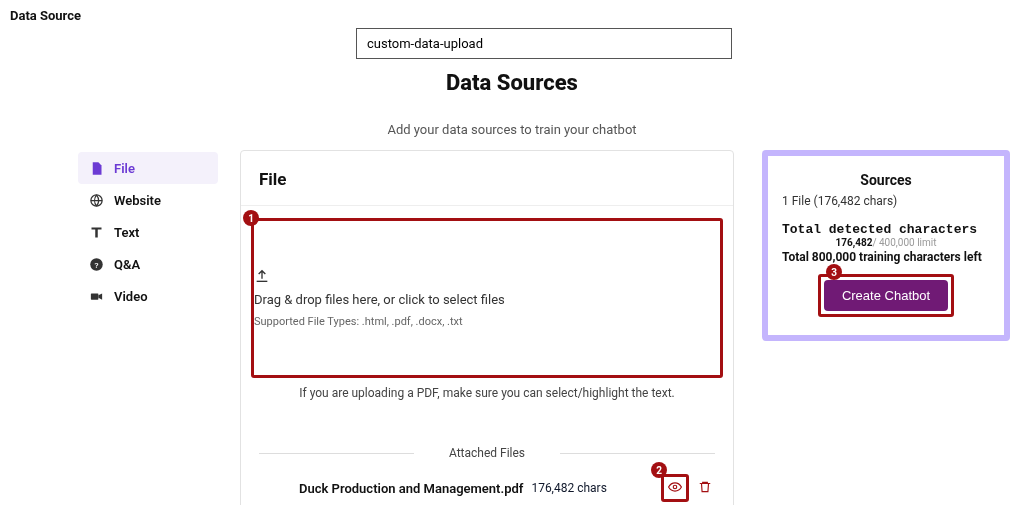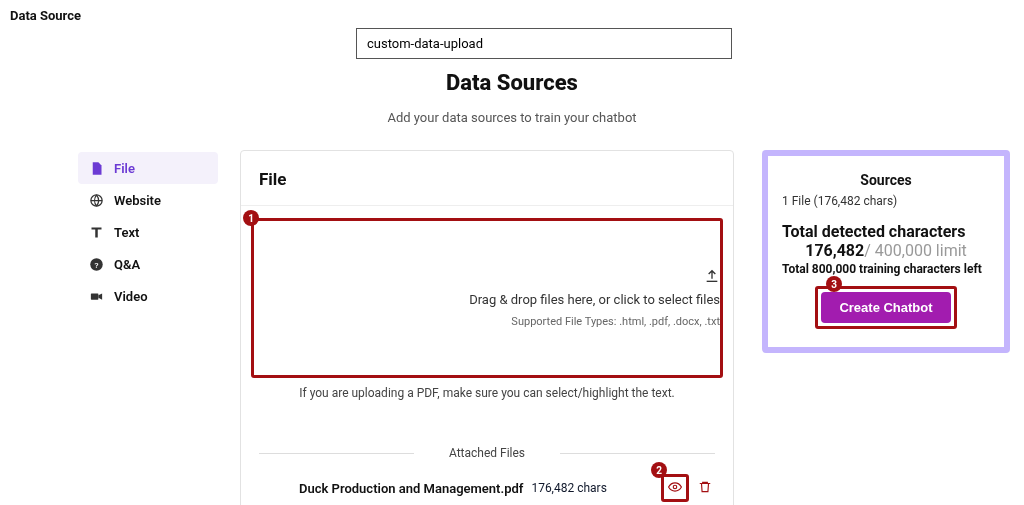--- a/index.html
+++ b/index.html
@@ -36,21 +36,21 @@
     position: absolute;
     top: 70px;
     left: 0;
     width: 100%;
     text-align: center;
     font-weight: 800;
     font-size: 22px;
   }
   .sub-heading {
     position: absolute;
-    top: 110px;
+    top: 122px;
     left: 0;
     width: 100%;
     text-align: center;
     font-size: 13px;
     color: #555;
   }
 
   
   .sidebar {
     position: absolute;
@@ -94,21 +94,21 @@
   .upload-zone-wrap {
     position: relative;
     margin: 12px 10px 0 10px;
   }
   .upload-zone {
     border: 3px solid #a30f12;
     border-radius: 3px;
     height: 160px;
     display: flex;
     flex-direction: column;
-    align-items: flex-end;
+    align-items: flex-start;
     justify-content: center;
     gap: 8px;
     cursor: pointer;
   }
   .upload-zone .up-icon { width:16px; height:16px; }
   .upload-primary { font-size: 13px; color:#333; }
   .upload-secondary { font-size: 11px; color:#666; }
   .pdf-note {
     text-align: center;
     font-size: 12px;
@@ -173,43 +173,43 @@
     text-align:center;
     font-weight: 700;
     font-size: 14px;
     margin-bottom: 6px;
   }
   .file-summary {
     font-size: 12px;
     color:#333;
     margin-bottom: 14px;
   }
-  .tdc-label { font-size: 16px; font-weight:700; }
-  .tdc-line { text-align:center; font-size: 16px; }
+  .tdc-label { font-size: 13px; font-weight:700;font-family:Liberation Mono, monospace; }
+  .tdc-line { text-align:center; font-size: 10px; }
   .tdc-line .count { font-weight:700; }
   .tdc-line .limit { color:#999; }
   .training-left { font-size: 12px; font-weight:700; margin-top:2px; }
   .create-wrap {
     position:relative;
     margin-top: 10px;
     display:flex;
     justify-content:center;
   }
   .create-inner {
     border: 3px solid #a30f12;
     border-radius: 3px;
     padding: 3px;
   }
   .create-btn {
-    background:#a21caf;
+    background:#701a75;
     color:#fff;
     border:none;
     padding: 8px 18px;
     font-size: 13px;
-    font-weight:700;
+    font-weight:400;
     border-radius:4px;
     cursor:pointer;
   }
 
   
   .badge {
     position:absolute;
     width:16px; height:16px;
     border-radius:50%;
     background:#a30f12;

